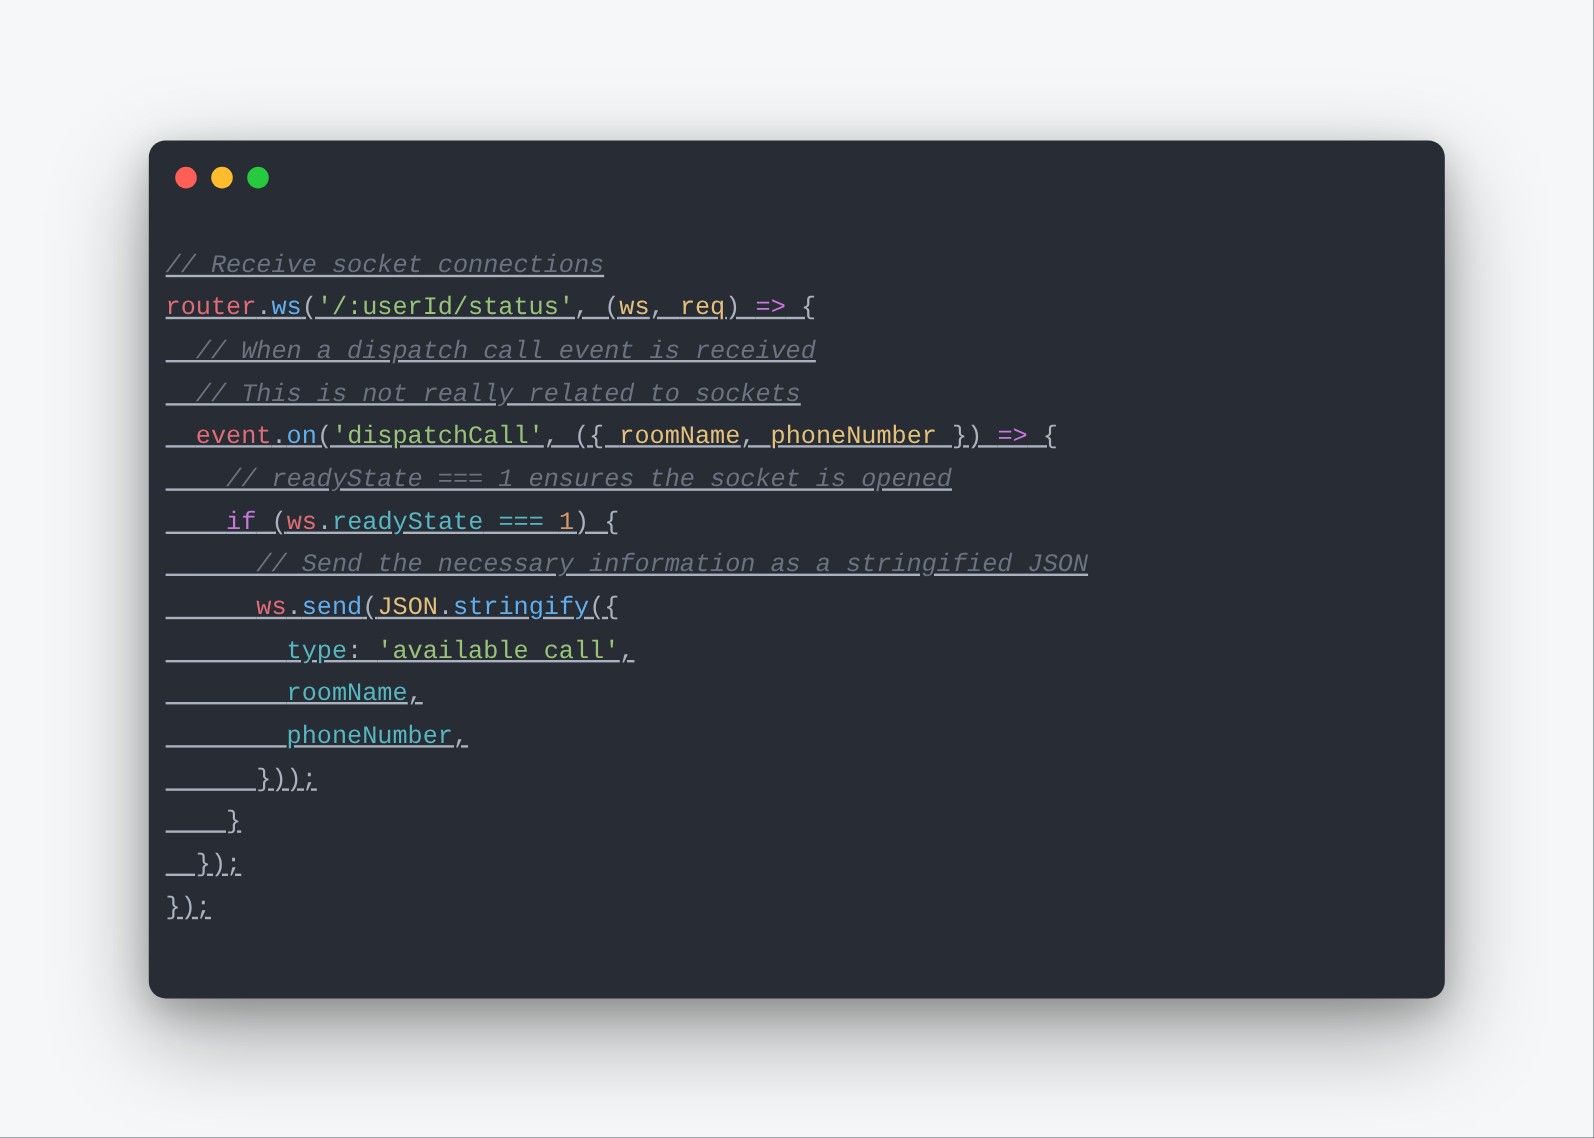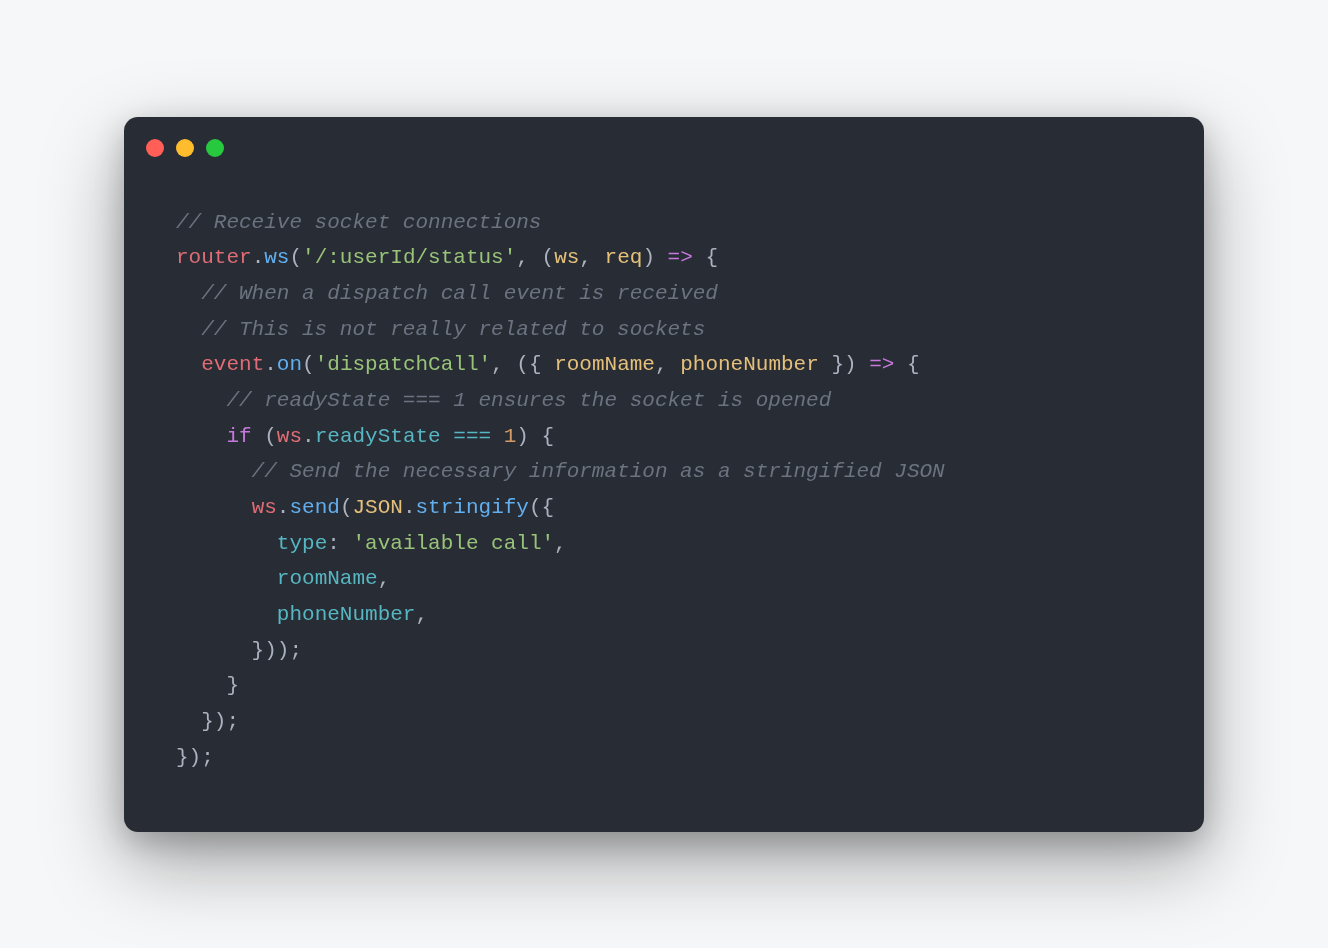--- a/index.html
+++ b/index.html
@@ -26,25 +26,26 @@
     gap: 12px;
     padding: 22px 22px 0 22px;
   }
   .traffic-light {
     width: 18px; height: 18px; border-radius: 50%;
   }
   .tl-close   { background: #ff5f56; }
   .tl-min     { background: #ffbd2e; }
   .tl-max     { background: #27c93f; }
   .code {
-    padding: 48px 34px 56px 52px;
+    padding: 48px 34px 56px 14px;
     font-size: 21px;
     line-height: 1.7;
     color: #abb2bf;
     white-space: pre;
+    text-decoration: underline;
   }
   .c-comment  { color: #6b7380; font-style: italic; }
   .c-ident    { color: #e06c75; }
   .c-method   { color: #61afef; }
   .c-string   { color: #98c379; }
   .c-param    { color: #e5c07b; }
   .c-keyword  { color: #c678dd; }
   .c-prop     { color: #56b6c2; }
   .c-builtin  { color: #e5c07b; }
   .c-num      { color: #d19a66; }

